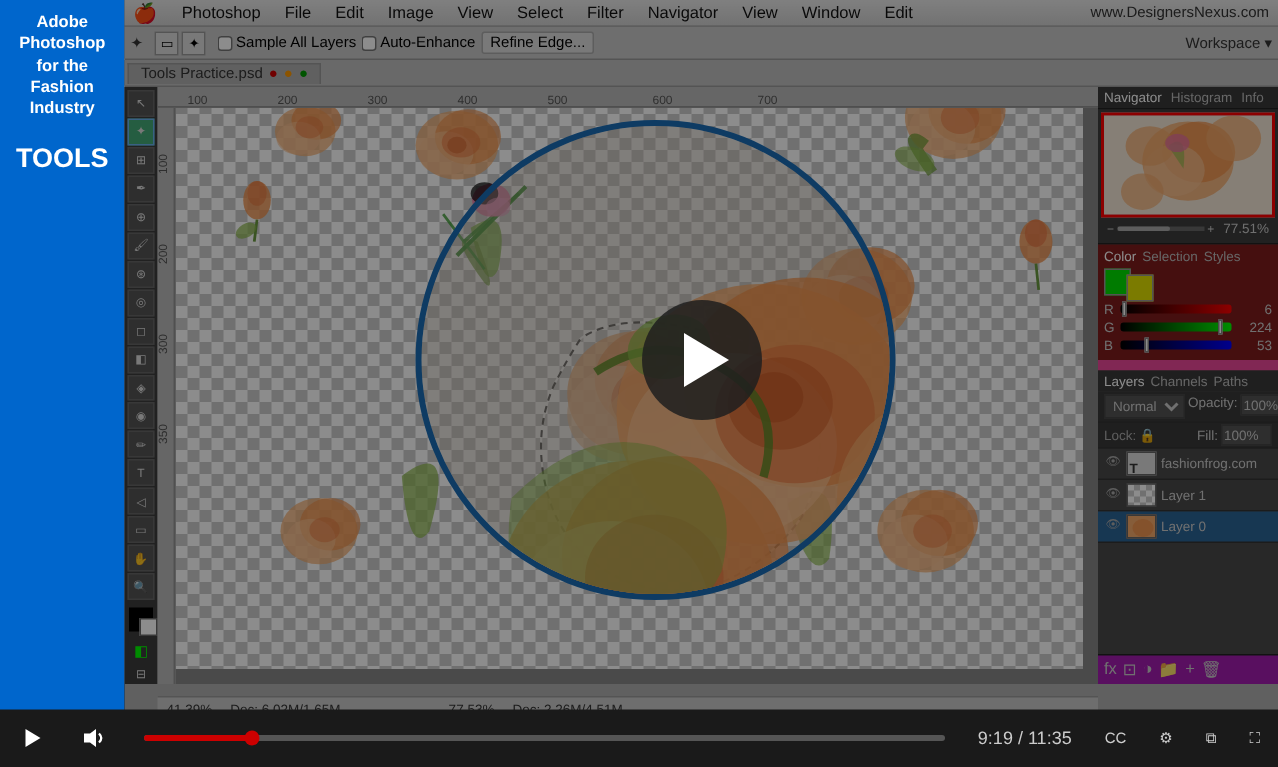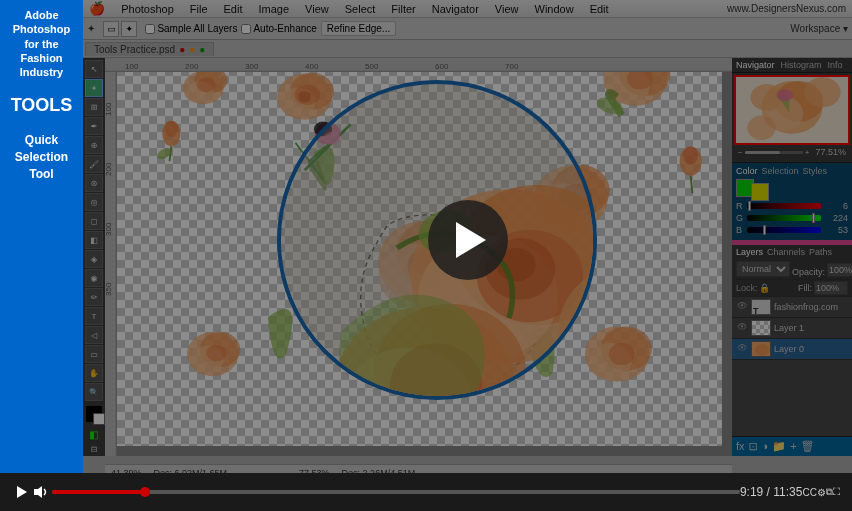--- a/index.html
+++ b/index.html
@@ -317,21 +317,21 @@
     .video-controls {
       position: absolute;
       bottom: 0;
       left: 0;
       width: 852px;
       height: 38px;
       background: #1a1a1a;
       display: flex;
       align-items: center;
       padding: 0 12px;
-      gap: 0;
+      gap: 22px;
       z-index: 30;
     }
     .ctrl-btn {
       color: white;
       font-size: 14px;
       cursor: pointer;
       display: flex;
       align-items: center;
       justify-content: center;
       width: 20px;
@@ -374,23 +374,23 @@
     
     .flower-canvas {
       position: absolute;
       top: 0; left: 0;
       width: 100%;
       height: 100%;
     }
 
     
     .ps-color-panel {
-      background: #0c4a6e;
+      background: #7f1d1d;
       padding: 3px 4px;
-      border-bottom: 5px solid #ec4899;
+      border-bottom: 7px solid #ec4899;
     }
     .ps-color-tabs {
       display: flex;
       gap: 4px;
       font-size: 9px;
       color: #bbb;
       margin-bottom: 3px;
     }
     .ps-color-row {
       display: flex;
@@ -406,25 +406,20 @@
       position: relative;
     }
     .color-value { font-size: 9px; color: #ccc; width: 24px; text-align: right; }
   </style>
 </head>
 <body>
 
 <div class="left-sidebar">
   <div class="sidebar-title" style="white-space: pre-line;">Adobe<br>Photoshop<br>for the<br>Fashion<br>Industry</div>
   <div class="sidebar-tools-label">TOOLS</div>
-  <div class="sidebar-tool-name">
-    <span>Quick</span><br>
-    <span>Selection</span><br>
-    <span>Tool</span>
-  </div>
 </div>
 
 <div class="main-area">
   <div class="ps-screenshot">
 
     <div class="mac-menubar">
       <span class="mac-apple">🍎</span>
       <span class="mac-menu-item">Photoshop</span>
       <span class="mac-menu-item">File</span>
       <span class="mac-menu-item">Edit</span>
@@ -725,21 +720,21 @@
           <span class="color-value">53</span>
         </div>
       </div>
 
       <div class="ps-layers">
         <div class="ps-layers-header">
           <span class="ps-panel-tab active">Layers</span>
           <span class="ps-panel-tab">Channels</span>
           <span class="ps-panel-tab">Paths</span>
         </div>
-        <div style="display:flex;align-items:flex-end;padding:2px 4px;gap:2px;border-bottom:1px solid #333;background:#3a3a3a">
+        <div style="display:flex;align-items:flex-start;padding:2px 4px;gap:2px;border-bottom:1px solid #333;background:#3a3a3a">
           <select style="font-size:9px;background:#555;color:#ccc;border:1px solid #444;padding:1px;flex:1">
             <option>Normal</option>
           </select>
           <span style="font-size:9px;color:#ccc">Opacity:</span>
           <input type="text" value="100%" style="width: 34px; font-size: 9px; background: rgb(85, 85, 85); color: rgb(204, 204, 204); border: 1px solid rgb(68, 68, 68); padding: 1px;">
         </div>
         <div style="display:flex;align-items:center;padding:1px 4px;gap:2px;border-bottom:1px solid #333;background:#3a3a3a;font-size:9px;color:#aaa">
           <span>Lock: </span>
           <span style="cursor:pointer">🔒</span>
           <span style="margin-left:auto;color:#ccc">Fill:</span>
@@ -762,21 +757,21 @@
         <div class="ps-layer-row active">
           <span class="ps-layer-eye">👁</span>
           <div class="ps-layer-thumb" style="background:#f4a96a">
             <svg width="20" height="16">
               <ellipse cx="10" cy="8" rx="7" ry="6" fill="#f0904a" opacity="0.8"></ellipse>
             </svg>
           </div>
           <span class="ps-layer-name">Layer 0</span>
         </div>
 
-        <div style="margin-top:auto;padding:3px 4px;display:flex;gap:4px;background:#0369a1;border-top:1px solid #222;position:absolute;bottom:0;left:0;right:0">
+        <div style="margin-top:auto;padding:3px 4px;display:flex;gap:4px;background:#a21caf;border-top:1px solid #222;position:absolute;bottom:0;left:0;right:0">
           <span style="font-size:11px;color:#ccc;cursor:pointer">fx</span>
           <span style="font-size:11px;color:#ccc;cursor:pointer">⊡</span>
           <span style="font-size:11px;color:#ccc;cursor:pointer">◑</span>
           <span style="font-size:11px;color:#ccc;cursor:pointer">📁</span>
           <span style="font-size:11px;color:#ccc;cursor:pointer">+</span>
           <span style="font-size:11px;color:#ccc;cursor:pointer">🗑</span>
         </div>
       </div>
     </div>
 

